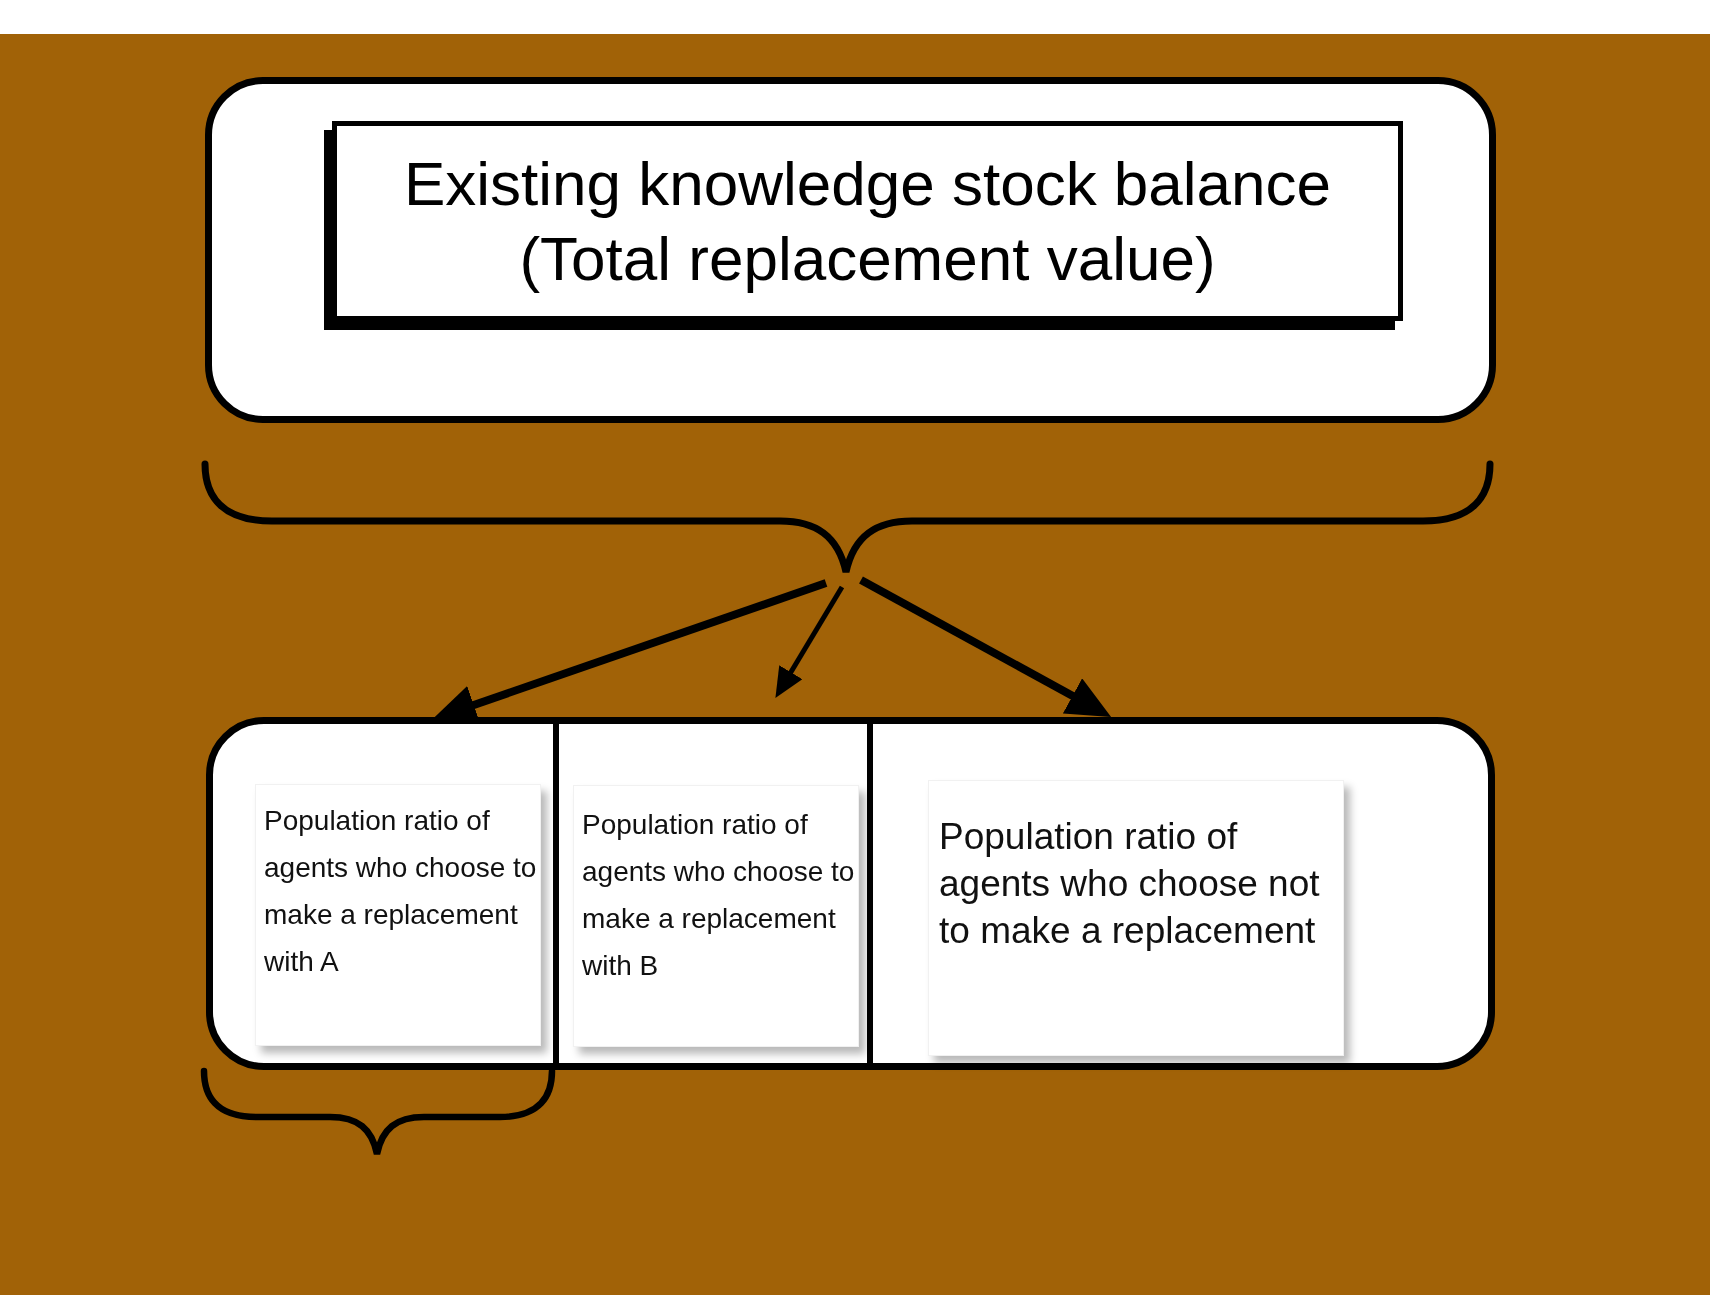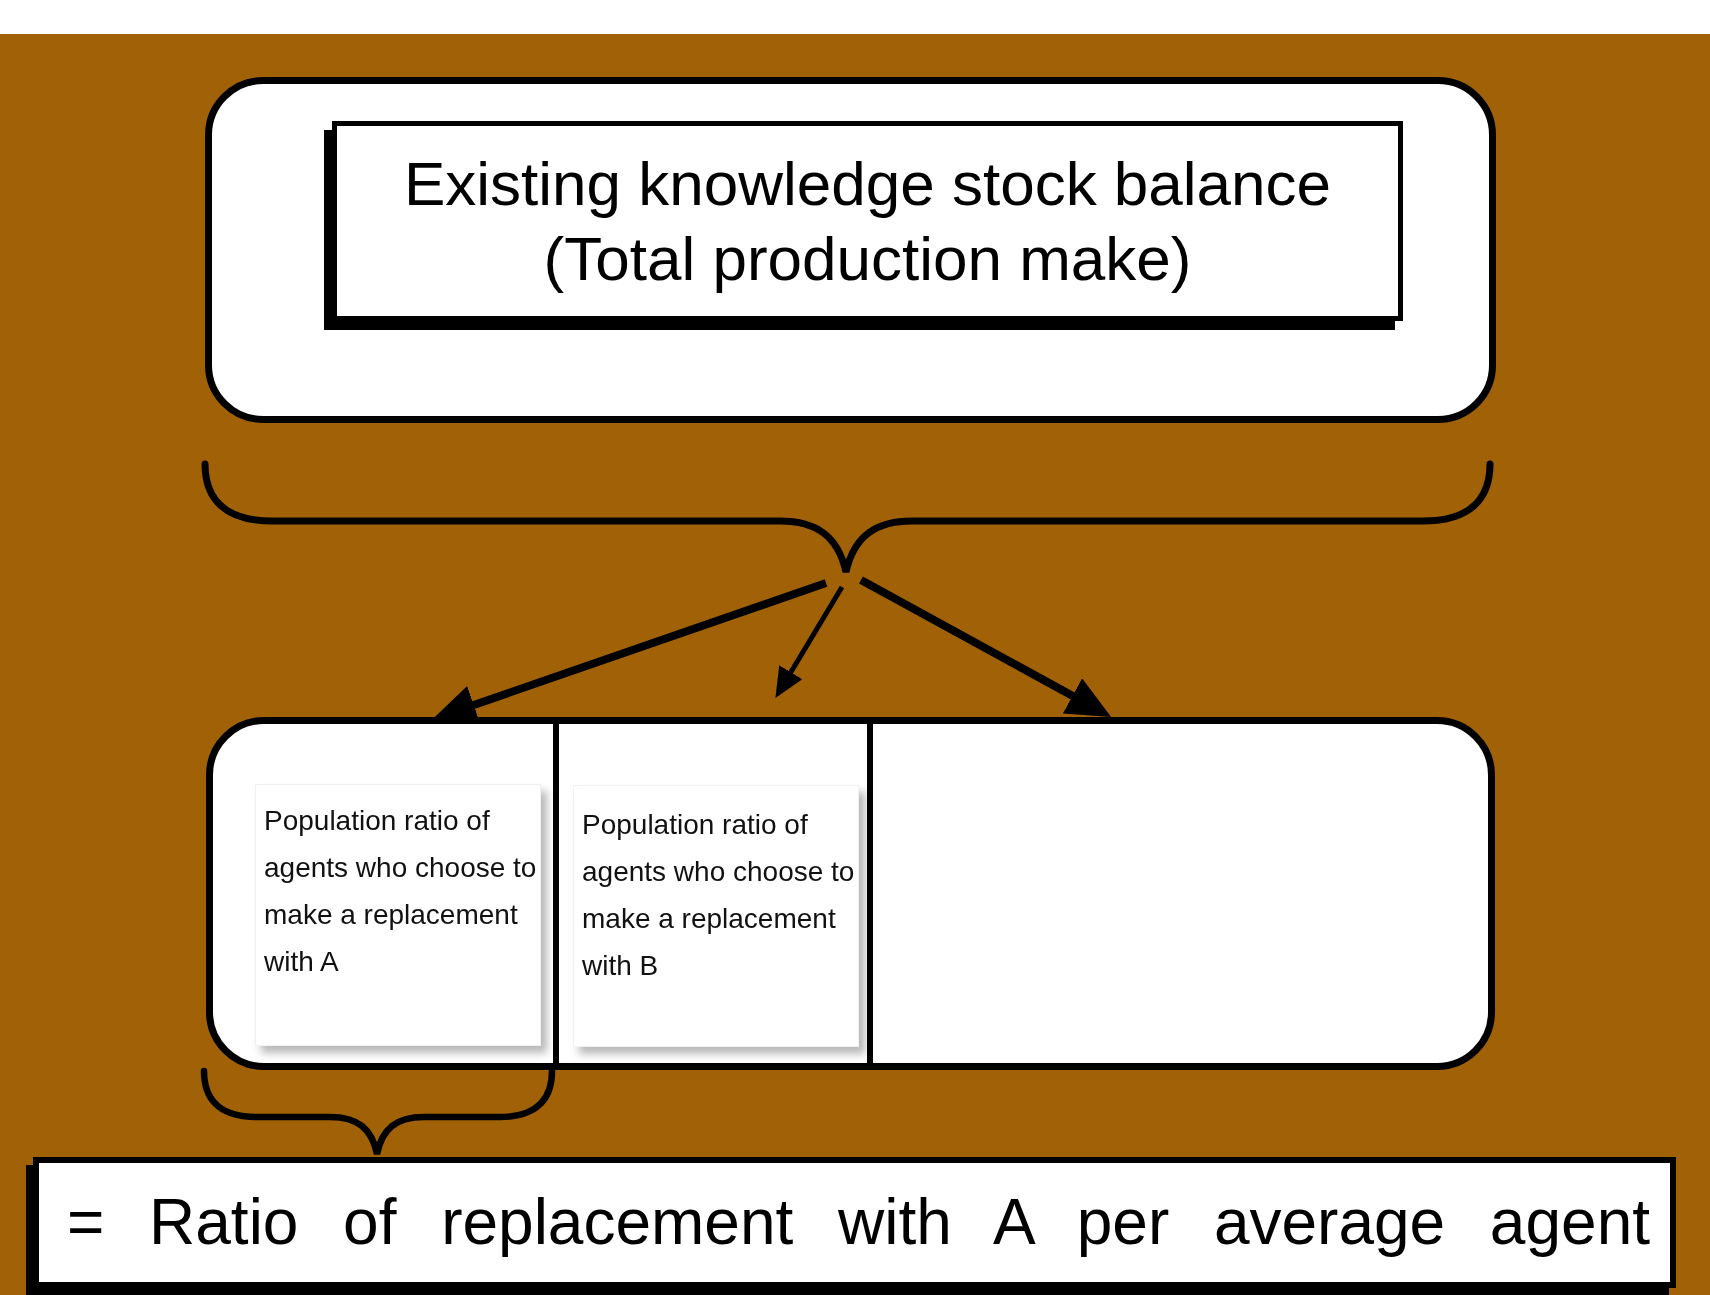--- a/index.html
+++ b/index.html
@@ -99,35 +99,37 @@
 </style>
 </head>
 <body>
 
 <div class="canvas">
 
   <div class="rounded-outer rounded-top"></div>
 
   <div class="title-box">
     <div>Existing knowledge stock balance</div>
-    <div>(Total production make)</div>
+    <div>(Total replacement value)</div>
   </div>
 
   <div class="rounded-outer rounded-bottom"></div>
   <div class="divider divider-1"></div>
   <div class="divider divider-2"></div>
 
   <div class="wbox wbox-a">
     <span>Population ratio of agents who choose to make a replacement with A</span>
   </div>
   <div class="wbox wbox-b">
     <span>Population ratio of agents who choose to make a replacement with B</span>
   </div>
+  <div class="wbox wbox-c">
+    <span>Population ratio of agents who choose not to make a replacement</span>
+  </div>
 
-  <div class="result-box">= Ratio of replacement with A per average agent</div>
 
   <svg class="overlay" viewBox="0 0 1710 1295" xmlns="http://www.w3.org/2000/svg">
     <defs>
       <marker id="ah-big" markerUnits="strokeWidth" markerWidth="5.5" markerHeight="5" refX="4.2" refY="2.5" orient="auto">
         <path d="M0,0 L5.5,2.5 L0,5 Z" fill="#000"></path>
       </marker>
       <marker id="ah-small" markerUnits="strokeWidth" markerWidth="6" markerHeight="5.4" refX="4.6" refY="2.7" orient="auto">
         <path d="M0,0 L6,2.7 L0,5.4 Z" fill="#000"></path>
       </marker>
     </defs>

